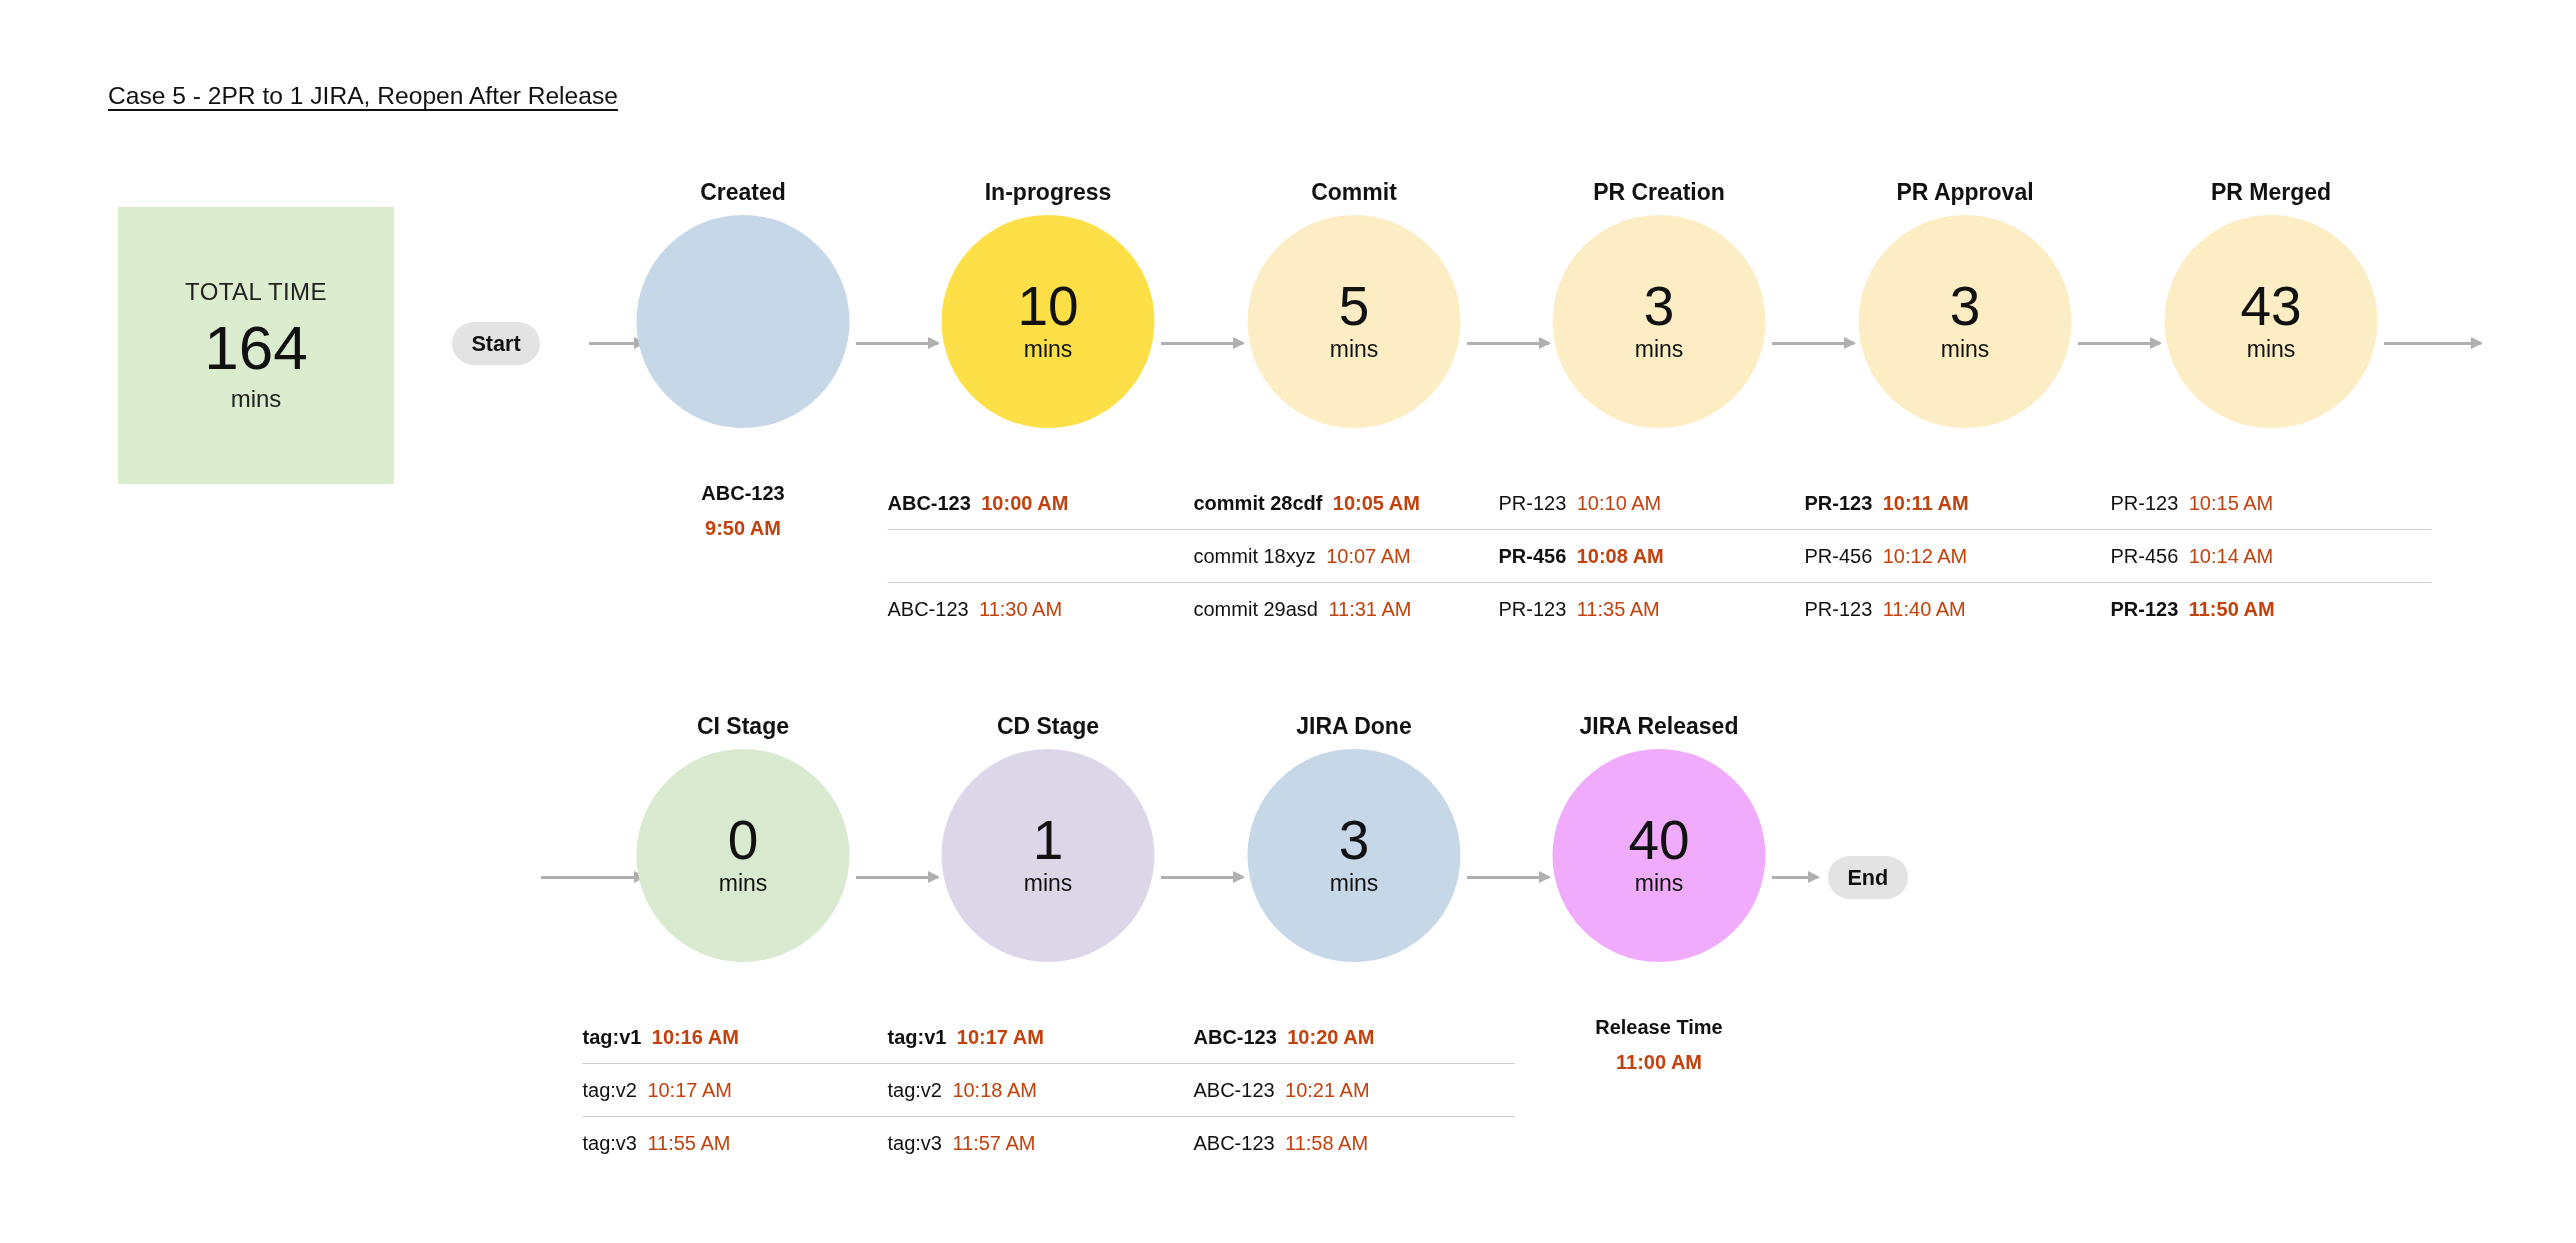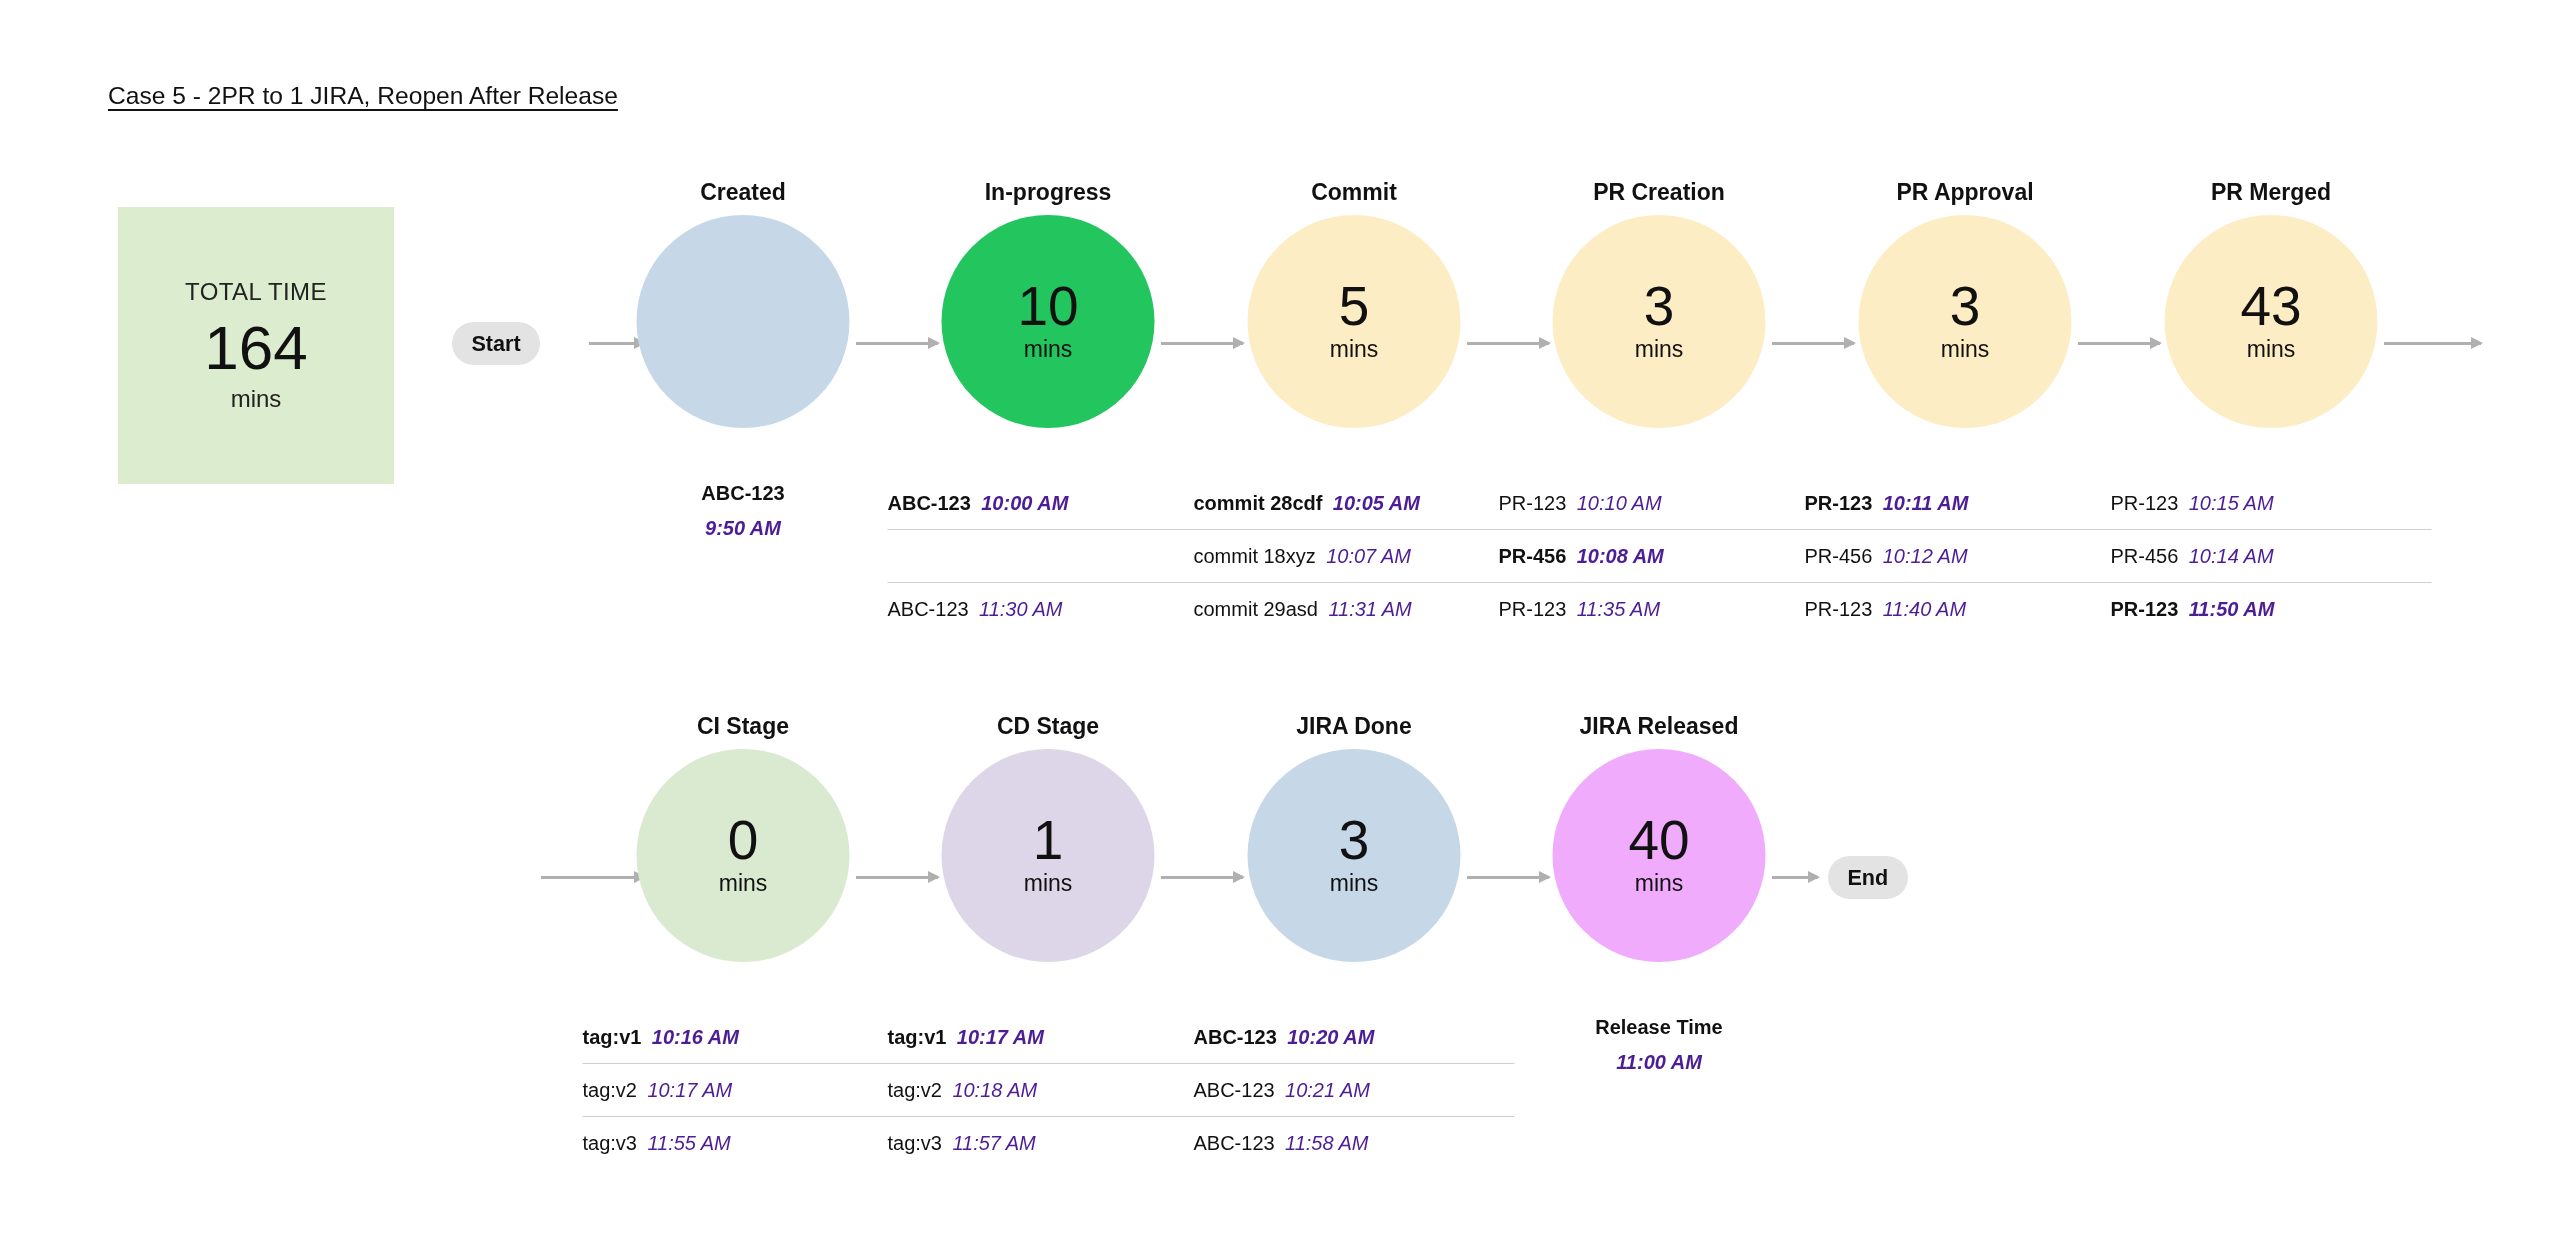--- a/index.html
+++ b/index.html
@@ -122,21 +122,21 @@
     display: flex;
     align-items: center;
     justify-content: flex-start;
     gap: 10.4px;
     font-size: 20px;
     color: #111;
     white-space: nowrap;
   }
   .evrow.sep-below { border-bottom: 0.7px solid #cfcfcf; }
   .evrow .ev-label { color: #111; }
-  .evrow .ev-time { color: #4c1d95; font-style: italic; }
+  .evrow .ev-time { color: #c2410c; }
   .evrow.bold .ev-label,
   .evrow.bold .ev-time { font-weight: 700; }
   .evrow.stack {
     flex-direction: column;
     gap: 3px;
     height: auto;
   }
   .evrow.stack .ev-label { line-height: 1.6; }
   .evrow.stack .ev-time { line-height: 1.6; }
 
@@ -203,21 +203,21 @@
     <div class="events">
       <div class="evrow stack bold">
         <span class="ev-label">ABC-123</span>
         <span class="ev-time">9:50 AM</span>
       </div>
     </div>
   </div>
 
   <div class="stage" style="left:936px;">
     <div class="stage-title">In-progress</div>
-    <div class="bubble" style="background:#22c55e;">
+    <div class="bubble" style="background:#fde047;">
       <div class="b-val">10</div>
       <div class="b-unit">mins</div>
     </div>
     <div class="events">
       <div class="evrow bold sep-below">
         <span class="ev-label">ABC-123</span>
         <span class="ev-time">10:00 AM</span>
       </div>
       <div class="evrow sep-below">
         <span class="ev-label"></span>

